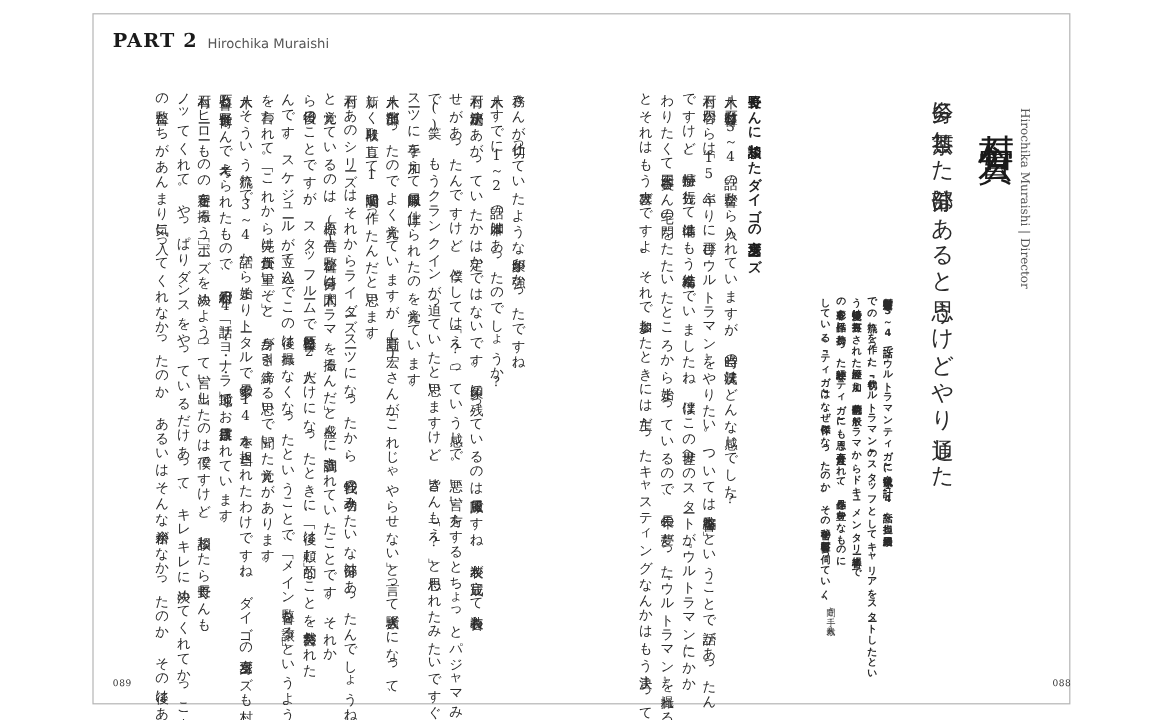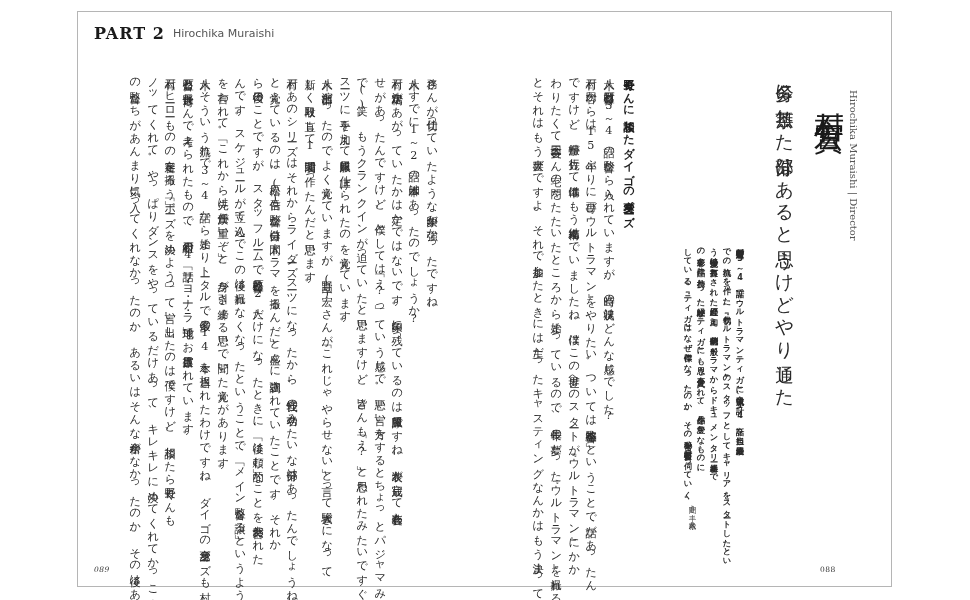--- a/index.html
+++ b/index.html
@@ -20,21 +20,21 @@
     height: 576px;
     border: 1px solid #b5b5b5;
     background: #ffffff;
     box-sizing: border-box;
   }
   .part-header {
     position: absolute;
     left: 94px;
     top: 24px;
     display: flex;
-    align-items: center;
+    align-items: flex-end;
     gap: 8px;
   }
   .part-label {
     font-family: "DejaVu Serif", serif;
     font-weight: bold;
     font-size: 16px;
     letter-spacing: 1px;
     color: #1a1a1a;
   }
   .part-author {
@@ -145,14 +145,14 @@
 <div class="vcol body-text" style="left:269px; top:70px;">と覚えているのは、松原(信吾)監督が「自分は人間ドラマを撮るんだ」と盛んに強調されていたことです。それか</div>
 <div class="vcol body-text" style="left:252px; top:70px;">ら後日のことですが、スタッフルームで松原監督と2人だけになったときに、「後は頼む」的なことを突然言われた</div>
 <div class="vcol body-text" style="left:234px; top:70px;">んです。スケジュールが立て込んでこの後は撮れなくなったということで、「メイン監督を譲る」というようなこと</div>
 <div class="vcol body-text" style="left:217px; top:70px;">を言われて。「これから先は責任が重いぞ」と、身が引き締まる思いで聞いた覚えがあります。</div>
 <div class="vcol body-text" style="left:199px; top:70px;">八木　そういう流れで3～4話から始まりトータルで最多の14本を担当されたわけですね。ダイゴの変身ポーズも村</div>
 <div class="vcol body-text" style="left:182px; top:70px;">石監督と長野博さんで考えられたもので、村石組の4話「サ・ヨ・ナ・ラ地球」でお披露目されています。</div>
 <div class="vcol body-text" style="left:164px; top:70px;">村石　「ヒーローものの定番を撮ろう」「ポーズを決めよう」って言い出したのは僕ですけど、相談したら長野くんも</div>
 <div class="vcol body-text" style="left:147px; top:70px;">ノッてくれて。やっぱりダンスをやっているだけあって、キレキレに決めてくれてかっこよかったですね。でも、他</div>
 <div class="vcol body-text" style="left:129px; top:70px;">の監督たちがあんまり気に入ってくれなかったのか、あるいはそんな余裕がなかったのか、その後はあんまり見るこ</div>
 
-<div class="page-num" style="left:94px; top:565px;font-style:italic;">089</div>
-<div class="page-num" style="left:820px; top:565px;text-align:right;">088</div>
+<div class="page-num" style="left:94px; top:565px;">089</div>
+<div class="page-num" style="left:877px; top:565px;text-align:right;">088</div>
 
 </body></html>

